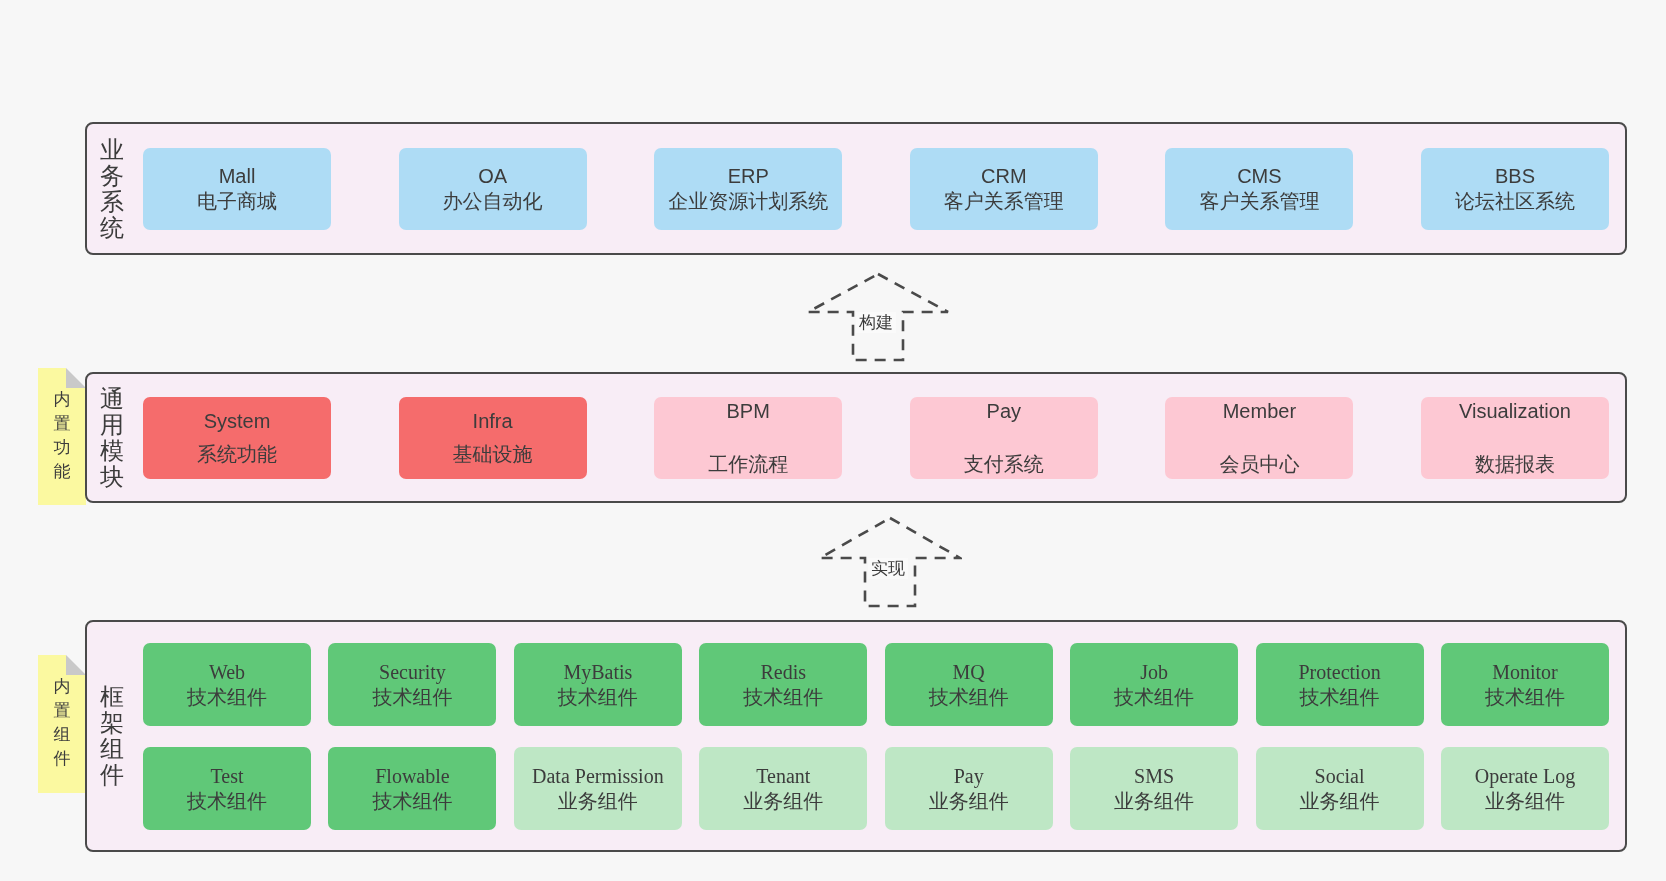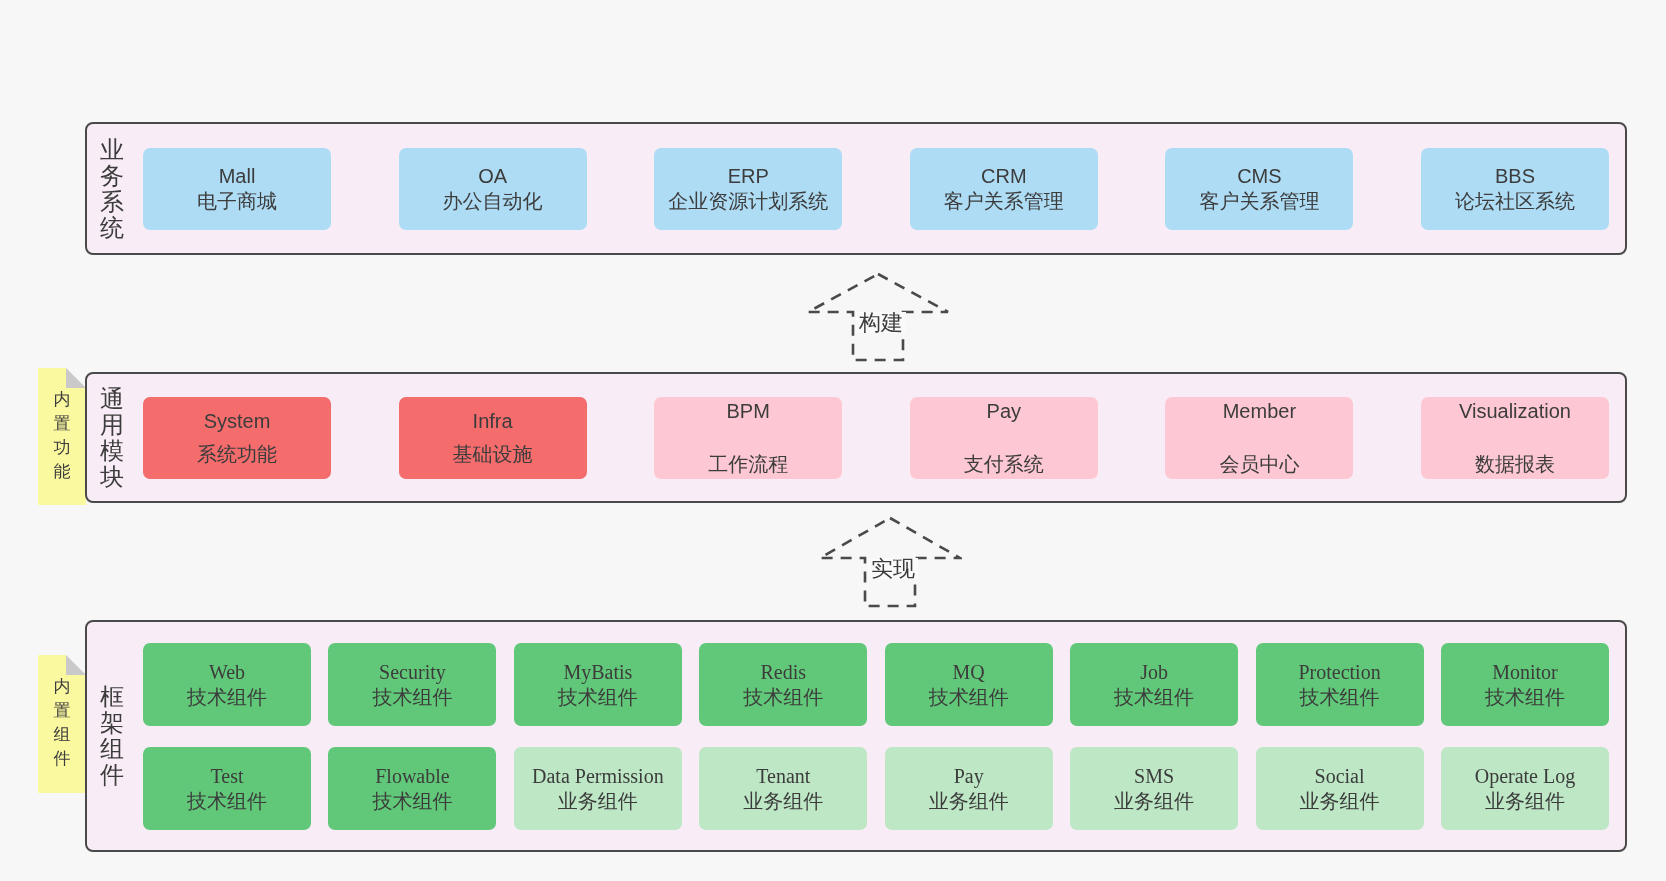--- a/index.html
+++ b/index.html
@@ -120,21 +120,21 @@
   .arrow polygon {
     fill: none;
     stroke: var(--border, #3a3a3a);
     stroke-width: 2.6;
     stroke-dasharray: 11 8;
   }
   .arrow-label {
     position: absolute;
     z-index: 3;
     background: #fafafa;
-    font-size: 22px;
+    font-size: 17px;
     line-height: 21px;
     padding: 0 3px;
     color: var(--ink, #3c3c3c);
   }
   #label-build     { left: 856px; top: 312px; }
   #label-implement { left: 868px; top: 558px; }
 </style>
 </head>
 <body>
 

